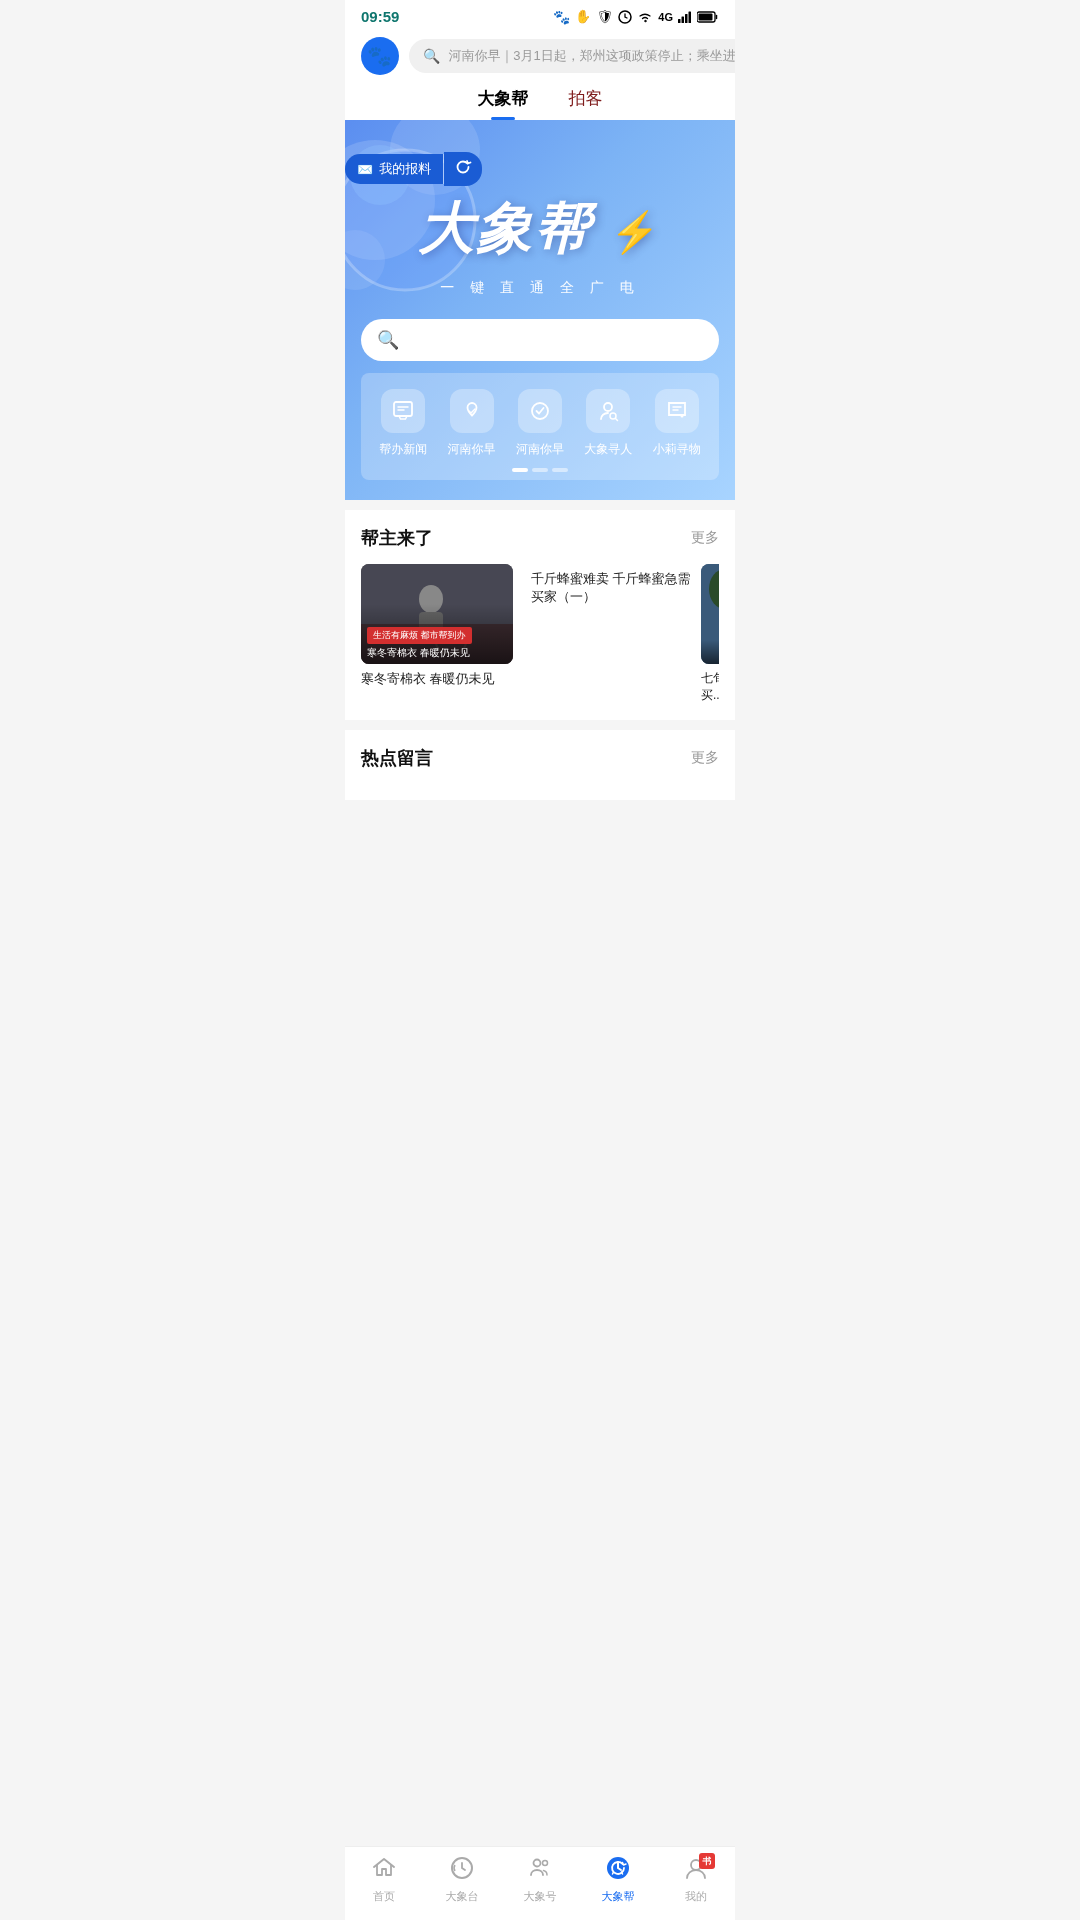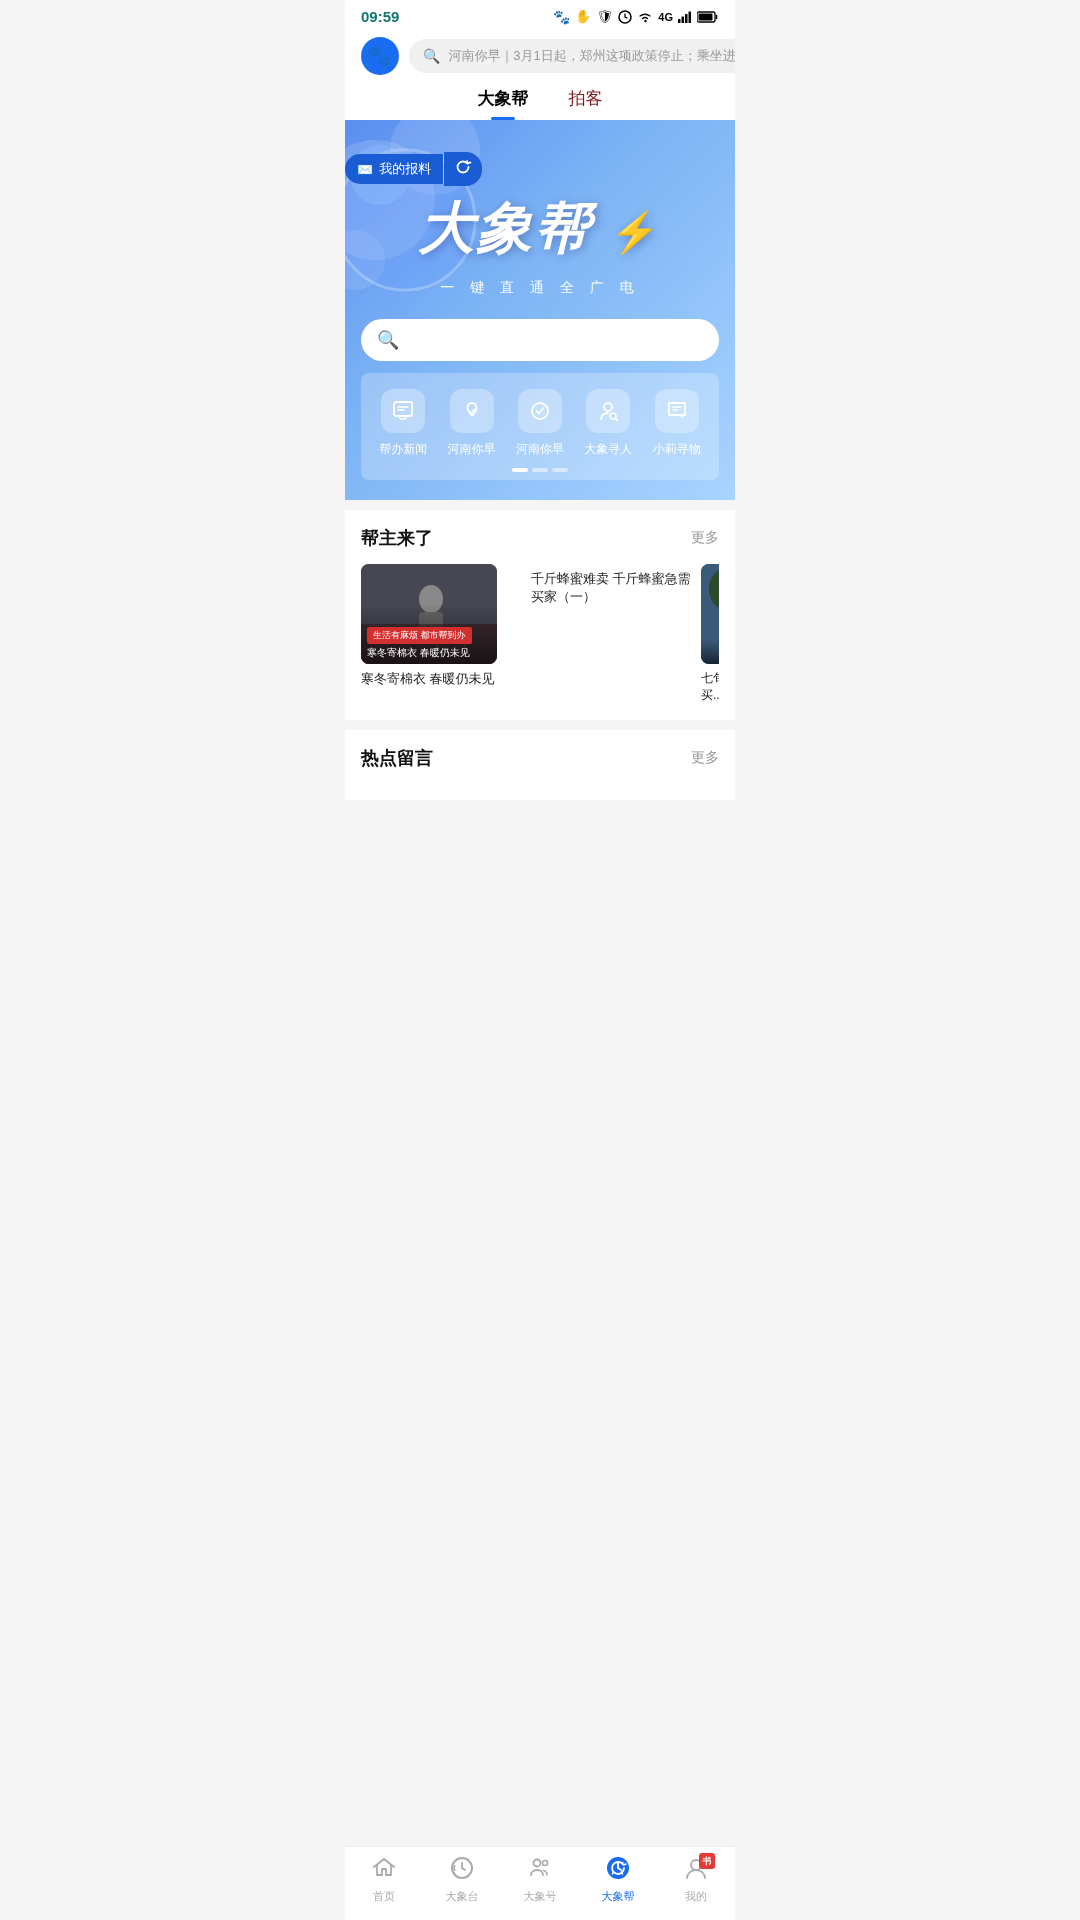--- a/index.html
+++ b/index.html
@@ -256,21 +256,21 @@
       scrollbar-width: none;
     }
     .cards-scroll::-webkit-scrollbar { display: none; }
 
     .news-card {
       flex-shrink: 0;
       width: 160px;
       cursor: pointer;
     }
     .news-card-thumb {
-      width: 136px;
+      width: 152px;
       height: 100px;
       border-radius: 8px;
       overflow: hidden;
       background: #ddd;
       position: relative;
     }
     .thumb-1 {
       background: linear-gradient(135deg, #555 0%, #888 100%);
     }
     .thumb-2 {

